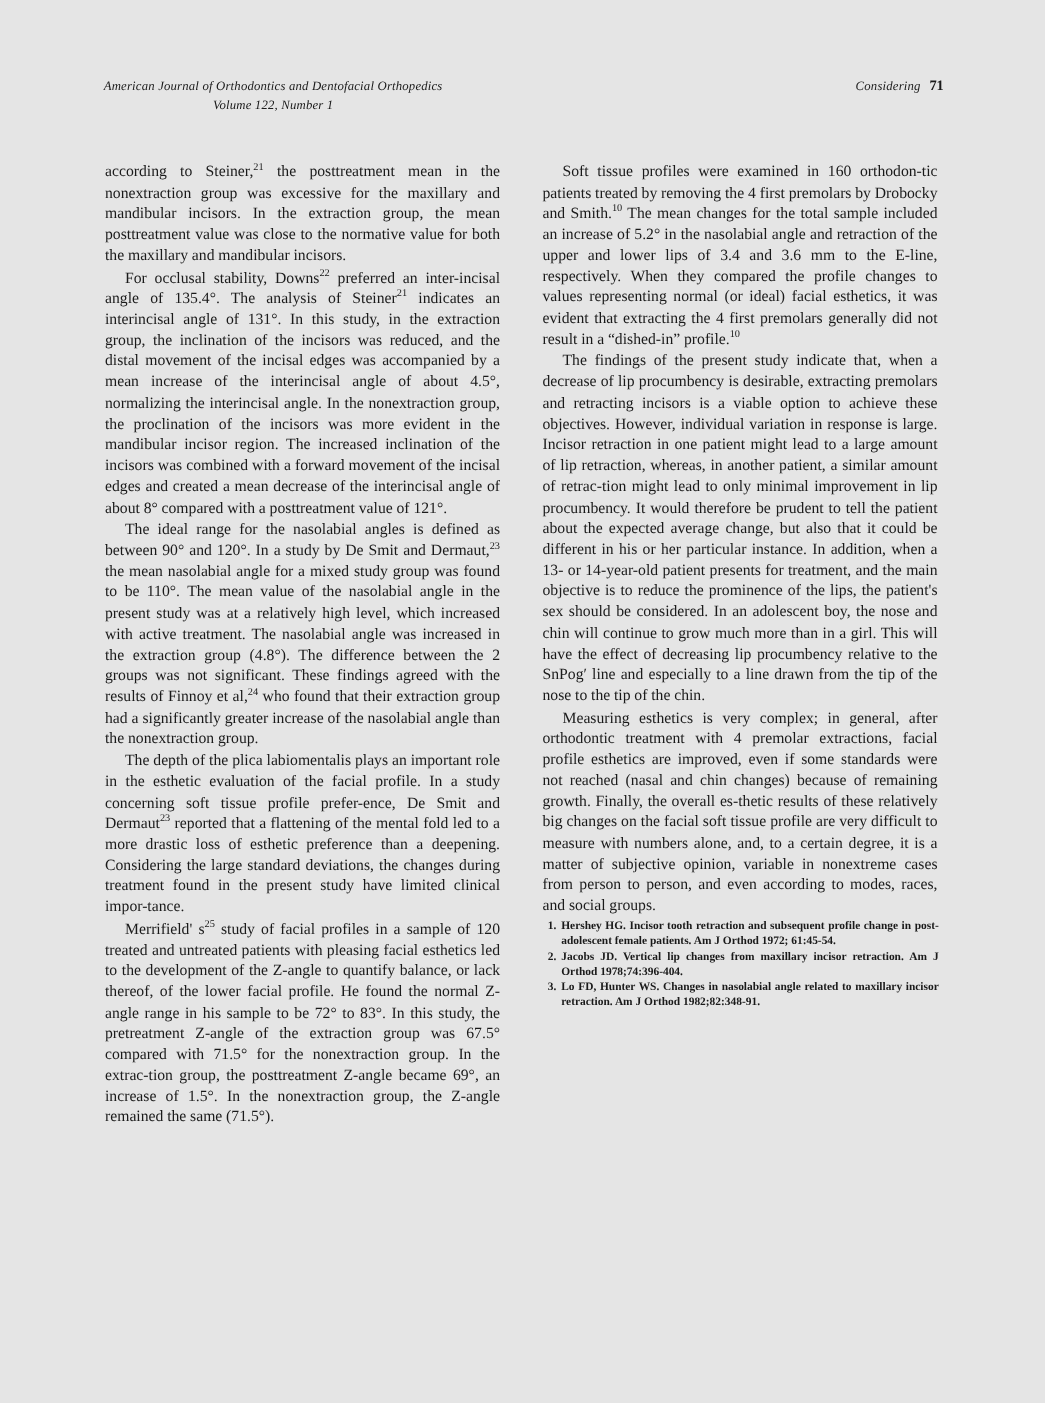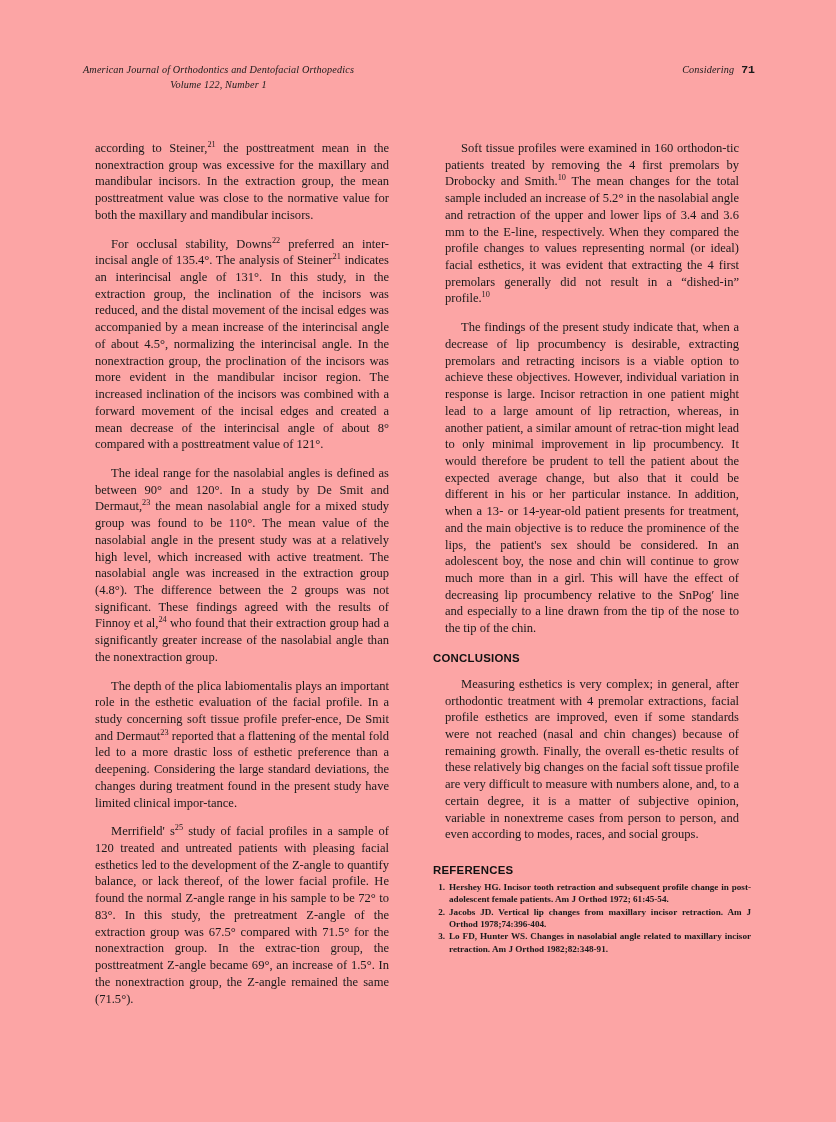--- a/index.html
+++ b/index.html
@@ -16,21 +16,21 @@
     font-family: "Liberation Serif", "DejaVu Serif", serif;
     color: #1a1a1a;
     -webkit-font-smoothing: antialiased;
   }
 
   .page {
     position: absolute;
     left: 0; top: 0;
     width: 836px;
     height: 1122px;
-    background: #fca5a5;
+    background: #e5e5e5;
   }
 
   
   .running-head {
     position: absolute;
     left: 83px;
     top: 62px;
     width: 672px;
     height: 36px;
   }
@@ -57,34 +57,34 @@
   }
   .rh-right .author {
     font-style: italic;
     letter-spacing: 0.15px;
   }
   .rh-right .pageno {
     font-weight: bold;
     font-style: normal;
     font-size: 11.5px;
     margin-left: 7px;
-    font-family: Liberation Mono, monospace;
+    font-family: Liberation Serif, serif;
   }
 
   
   .col {
     position: absolute;
     top: 128px;
     width: 318px;
   }
   .col-left  { left: 83px; }
   .col-right { left: 433px; }
 
   p.body {
-    margin: 12px;
+    margin: 1px;
     text-align: justify;
     text-justify: inter-word;
     font-size: 12.55px;
     line-height: 16.72px;
     text-indent: 16px;
     hyphens: manual;
     word-spacing: -0.1px;
   }
   p.body.cont { text-indent: 0; }
 
@@ -160,26 +160,24 @@
         <p class="body">Merrifield' s<sup>25</sup> study of facial profiles in a sample of 120 treated and untreated patients with pleasing facial esthetics led to the development of the Z-angle to quantify balance, or lack thereof, of the lower facial profile. He found the normal Z-angle range in his sample to be 72° to 83°. In this study, the pretreatment Z-angle of the extraction group was 67.5° compared with 71.5° for the nonextraction group. In the extrac-tion group, the posttreatment Z-angle became 69°, an increase of 1.5°. In the nonextraction group, the Z-angle remained the same (71.5°).</p>
       </div>
   </div>
 
   <div class="col col-right">
     <div id="right-paras">
         <p class="body">Soft tissue profiles were examined in 160 orthodon-tic patients treated by removing the 4 first premolars by Drobocky and Smith.<sup>10</sup> The mean changes for the total sample included an increase of 5.2° in the nasolabial angle and retraction of the upper and lower lips of 3.4 and 3.6 mm to the E-line, respectively. When they compared the profile changes to values representing normal (or ideal) facial esthetics, it was evident that extracting the 4 first premolars generally did not result in a “dished-in” profile.<sup>10</sup></p>
         <p class="body">The findings of the present study indicate that, when a decrease of lip procumbency is desirable, extracting premolars and retracting incisors is a viable option to achieve these objectives. However, individual variation in response is large. Incisor retraction in one patient might lead to a large amount of lip retraction, whereas, in another patient, a similar amount of retrac-tion might lead to only minimal improvement in lip procumbency. It would therefore be prudent to tell the patient about the expected average change, but also that it could be different in his or her particular instance. In addition, when a 13- or 14-year-old patient presents for treatment, and the main objective is to reduce the prominence of the lips, the patient's sex should be considered. In an adolescent boy, the nose and chin will continue to grow much more than in a girl. This will have the effect of decreasing lip procumbency relative to the SnPog′ line and especially to a line drawn from the tip of the nose to the tip of the chin.</p>
       </div>
 
-    <h2 class="section-head">CONCLUSIONS</h2>
     <div id="concl-paras">
         <p class="body">Measuring esthetics is very complex; in general, after orthodontic treatment with 4 premolar extractions, facial profile esthetics are improved, even if some standards were not reached (nasal and chin changes) because of remaining growth. Finally, the overall es-thetic results of these relatively big changes on the facial soft tissue profile are very difficult to measure with numbers alone, and, to a certain degree, it is a matter of subjective opinion, variable in nonextreme cases from person to person, and even according to modes, races, and social groups.</p>
       </div>
 
-    <h2 class="section-head refs-head">REFERENCES</h2>
     <ol class="refs" id="refs-list">
         <li><span>Hershey HG. Incisor tooth retraction and subsequent profile change in post-adolescent female patients. Am J Orthod 1972; 61:45-54.</span></li>
         <li><span>Jacobs JD. Vertical lip changes from maxillary incisor retraction. Am J Orthod 1978;74:396-404.</span></li>
         <li><span>Lo FD, Hunter WS. Changes in nasolabial angle related to maxillary incisor retraction. Am J Orthod 1982;82:348-91.</span></li>
       </ol>
   </div>
 
 </div>
 
 </body></html>

